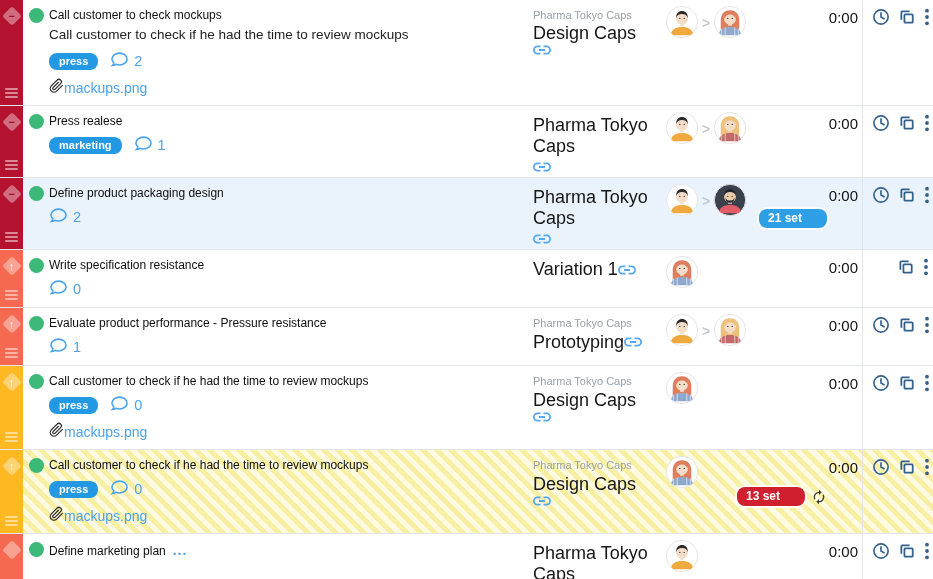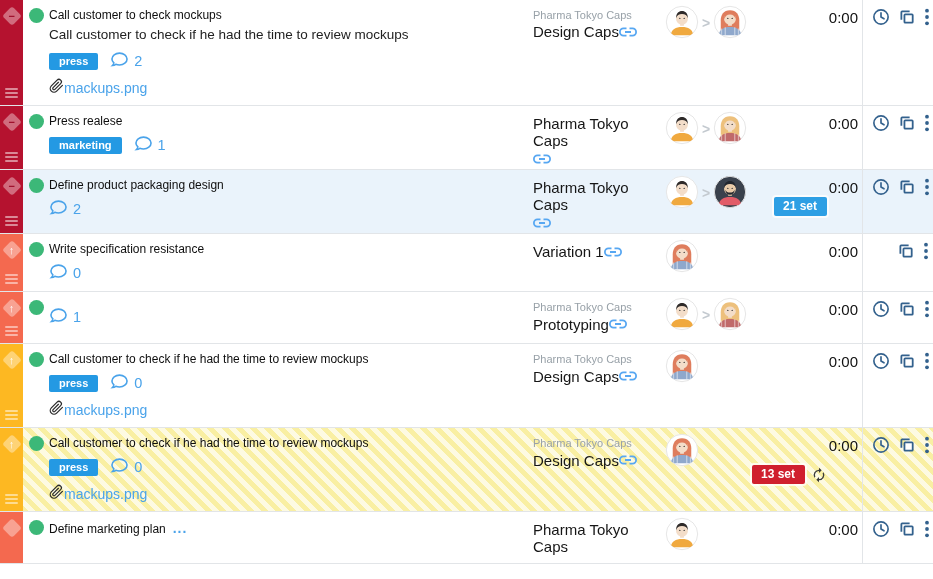--- a/index.html
+++ b/index.html
@@ -28,40 +28,40 @@
   .dot { width: 15px; height: 15px; border-radius: 50%; background: #3cb878; cursor: pointer; }
 
   .main { flex: 1 1 auto; min-width: 0; padding: 8px 4px 8px 0; }
   .titleline { display: flex; align-items: baseline; gap: 7px; }
   .title { font-size: 12px; color: #0e0e0e; cursor: pointer; }
   .more { color: #4aa3ea; font-weight: bold; font-size: 14px; letter-spacing: 1px; cursor: pointer; }
   .desc { margin-top: 4px; font-size: 13.5px; line-height: 1.35; color: #222; max-width: 470px; }
   .meta { display: flex; align-items: center; gap: 12px; margin-top: 7px; }
   .tagwrap { display: flex; gap: 6px; }
   .tag { background: #2499e3; color: #fff; font-size: 11px; font-weight: bold;
-    padding: 2px 10px 3px 10px; border-radius: 2px; cursor: pointer; }
+    padding: 2px 10px 3px 10px; border-radius: 8px; cursor: pointer; }
   .comment { display: flex; align-items: center; gap: 5px; color: #4aa3ea; font-size: 14.5px; cursor: pointer; }
   .attach { display: flex; align-items: center; margin-top: 7px;
     color: #4aa3ea; font-size: 14px; cursor: pointer; }
 
   .project { width: 120px; flex: 0 0 120px; padding: 8px 4px 0 0; }
   .parent { font-size: 11px; color: #98a1a8; line-height: 1.3; }
-  .pname { font-size: 15px; color: #161616; display: flex; align-items: center; 
+  .pname { font-size: 18px; color: #161616; display: flex; align-items: center; 
     flex-wrap: wrap; margin-top: 1px; cursor: pointer; }
   .linkrow { margin-top: 2px; }
   .linkicon { display: inline-flex; cursor: pointer; }
 
   .people { width: 100px; flex: 0 0 100px; padding: 5px 0 0 12px; display: flex; align-items: flex-start; gap: 3px; }
   .avatar { width: 34px; height: 34px; cursor: pointer; }
   .chev { color: #c3c9cf; font-size: 14px; padding-top: 10px; font-weight: bold; }
 
   .badgecol { width: 74px; flex: 0 0 74px; padding-top: 9px; display: flex;
     align-items: center; justify-content: flex-end; gap: 6px; }
-  .badge { color: #fff; font-size: 12px; font-weight: bold; padding: 2px 10px 3px 9px;
-    border-radius: 2px; white-space: nowrap; box-shadow: 0 0 0 2px rgba(255,255,255,.75); }
+  .badge { color: #fff; font-size: 12px; font-weight: bold; padding: 2px 25px 3px 9px;
+    border-radius: 8px; white-space: nowrap; box-shadow: 0 0 0 2px rgba(255,255,255,.75); }
   .badge-blue { background: #2e9fe4; }
   .badge-red { background: #d01f2e; }
   .refresh { display: inline-flex; padding-top: 1px; }
 
   .timecol { width: 35px; flex: 0 0 35px; padding: 9px 4px 0 0; text-align: right;
     font-size: 15px; color: #111; }
 
   .actions { width: 71px; flex: 0 0 71px; border-left: 1px solid #e2e5e8;
     padding: 8px 4px 0 9px; display: flex; gap: 8px; align-items: flex-start; }
   .abtn { display: inline-flex; cursor: pointer; }
@@ -450,20 +450,23 @@
         <div class="grip">
           <i></i>
           <i></i>
           <i></i>
         </div>
       </div>
       <div class="statuscol">
         <span class="dot"></span>
       </div>
       <div class="main">
+        <div class="titleline">
+          <span class="title">Evaluate product performance - Pressure resistance</span>
+        </div>
         <div class="meta">
           <span class="comment">
             <span><svg width="19" height="17" viewBox="0 0 20 18">
                 <path d="M10 2.2c-4.4 0-8 2.8-8 6.3 0 1.6.8 3 2 4.1-.2 1.1-.7 2-1.4 2.7 1.3-.1 2.5-.5 3.5-1.2 1.2.5 2.5.7 3.9.7 4.4 0 8-2.8 8-6.3s-3.6-6.3-8-6.3z" fill="none" stroke="#4aa3ea" stroke-width="1.7"></path>
               </svg></span>
             <span>1</span>
           </span>
         </div>
       </div>
       <div class="project">

